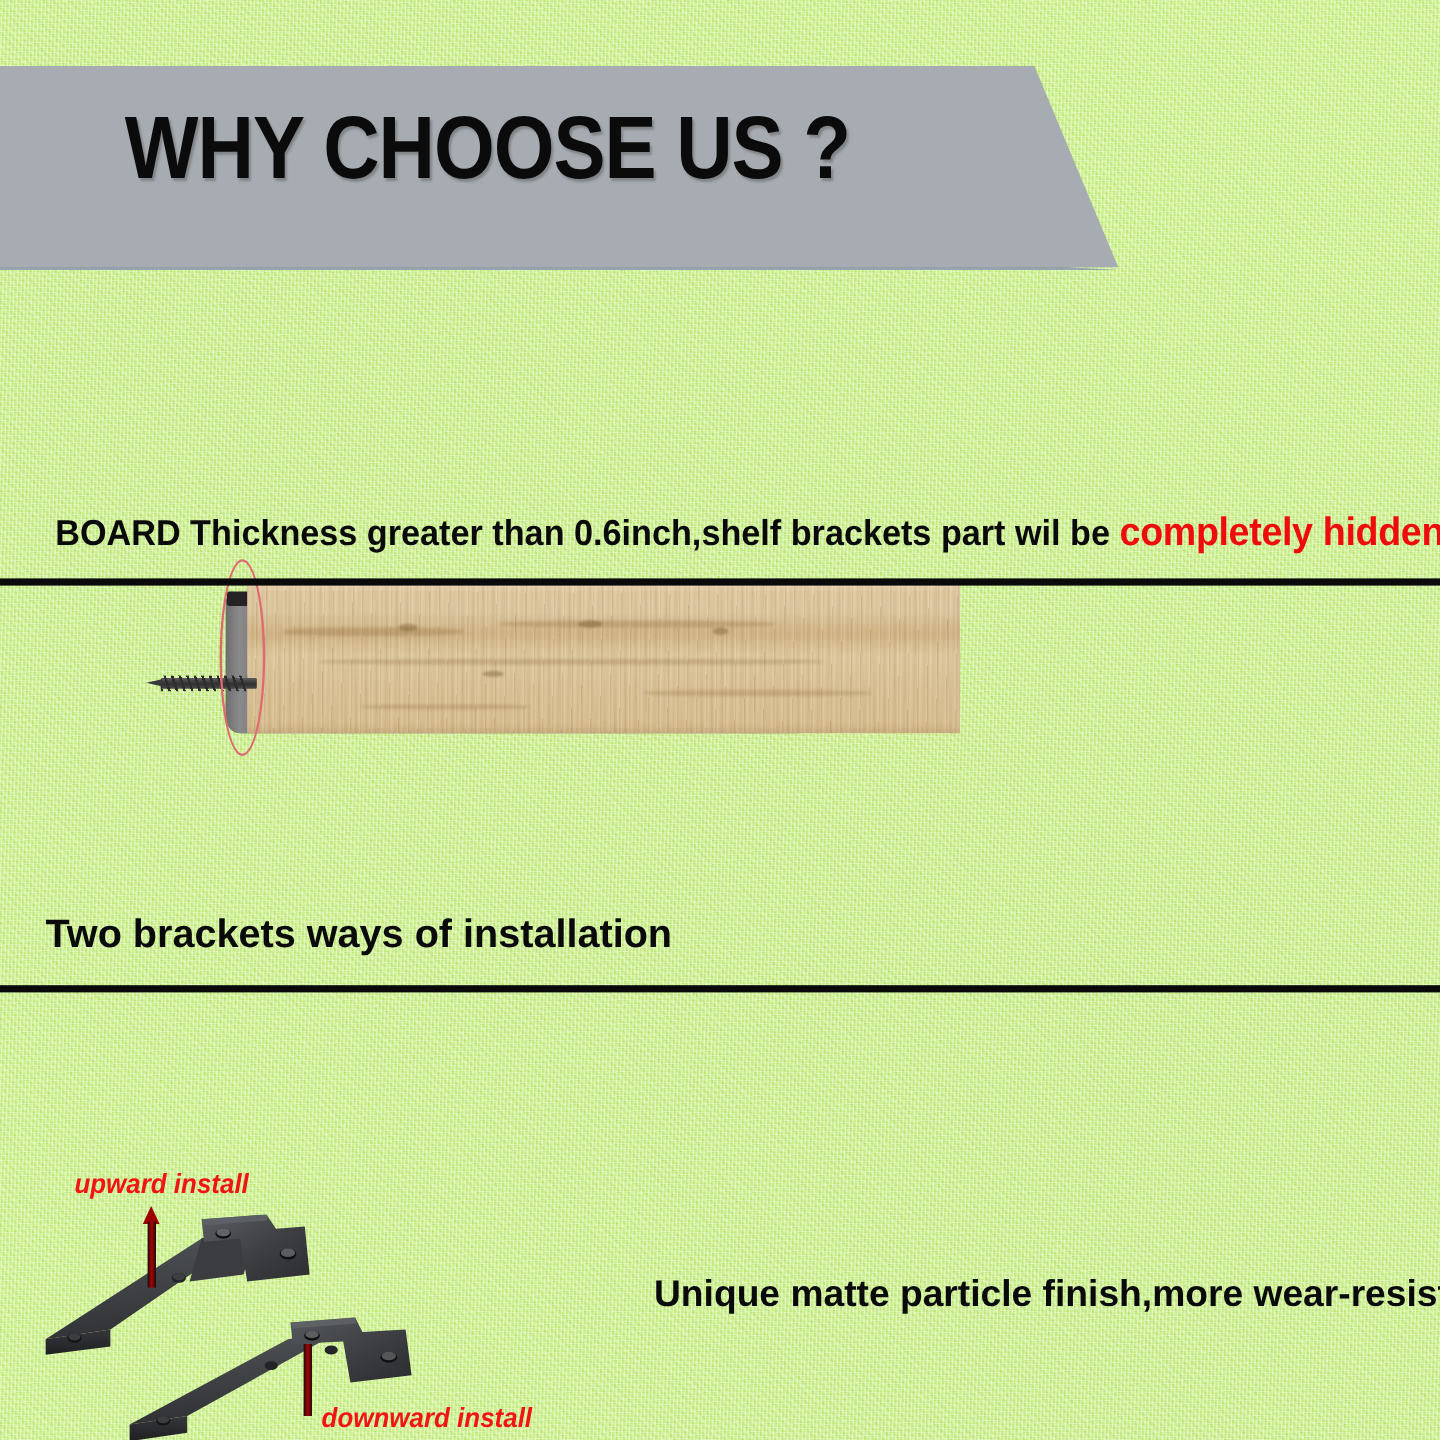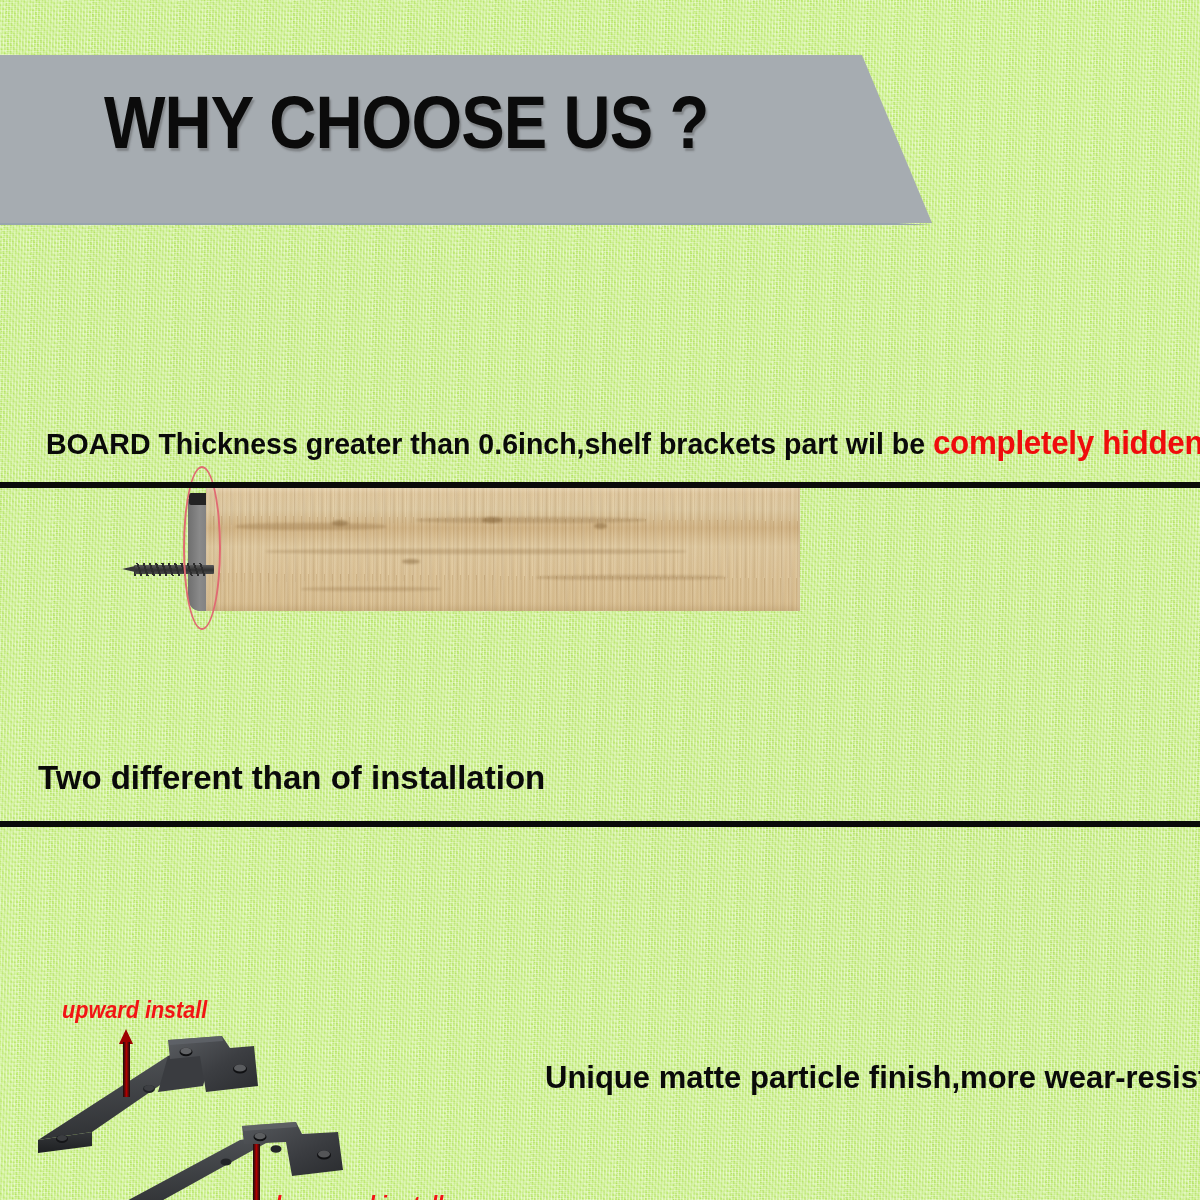--- a/index.html
+++ b/index.html
@@ -117,21 +117,21 @@
     font-family:"Liberation Sans", sans-serif;
     font-weight:bold;color:#0a0a0a;
   }
   #caption-1{
     left:46px;top:424px;font-size:30px;
     transform:scaleX(.95);transform-origin:left top;
   }
   #caption-1 .hl{color:#ef0c0c;font-size:33px;letter-spacing:-.3px;}
 
   
-  #sec2{position:absolute;left:0;top:484px;width:974px;height:333px;font-style:italic;}
+  #sec2{position:absolute;left:0;top:460px;width:974px;height:333px;font-style:italic;}
 
   .lbl-red{
     position:absolute;white-space:nowrap;color:#f21414;
     font-family:"Liberation Sans", sans-serif;font-weight:bold;font-size:23px;
     transform:scaleX(.94);transform-origin:left top;
   }
   #label-upward{left:62px;top:513px;}
   #label-downward{left:268px;top:708px;}
 
   .arrow{position:absolute;width:14px;}
@@ -280,21 +280,21 @@
       <div class="shaft"></div>
     </div>
 
     <div class="lbl-red" id="label-downward">downward install</div>
     <div class="arrow" id="arrow-down">
       <div class="shaft"></div>
 
     </div>
   </div>
 
-  <div class="caption" id="caption-2">Two different than of installation</div>
+  <div class="caption" id="caption-2">Two brackets ways of installation</div>
 
   <div class="divider" id="divider-2"></div>
 
   <div id="sec3">
     
   </div>
 
   <div class="caption" id="caption-3">Unique matte particle finish,more wear-resistant</div>
 </div>
 

